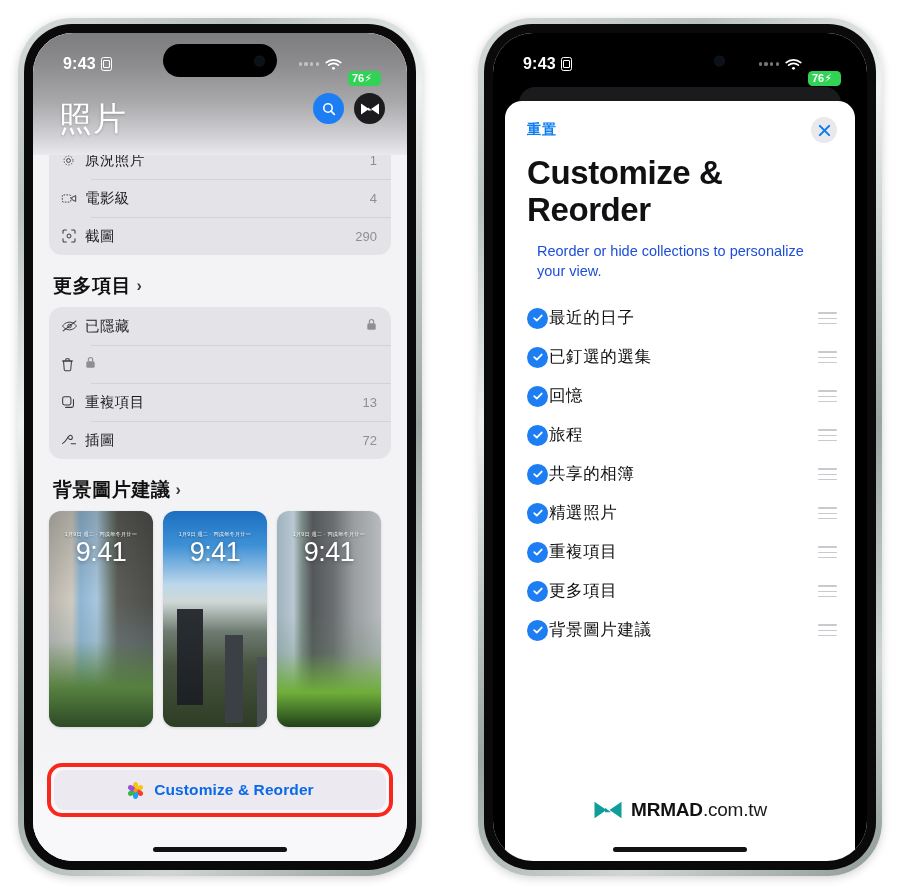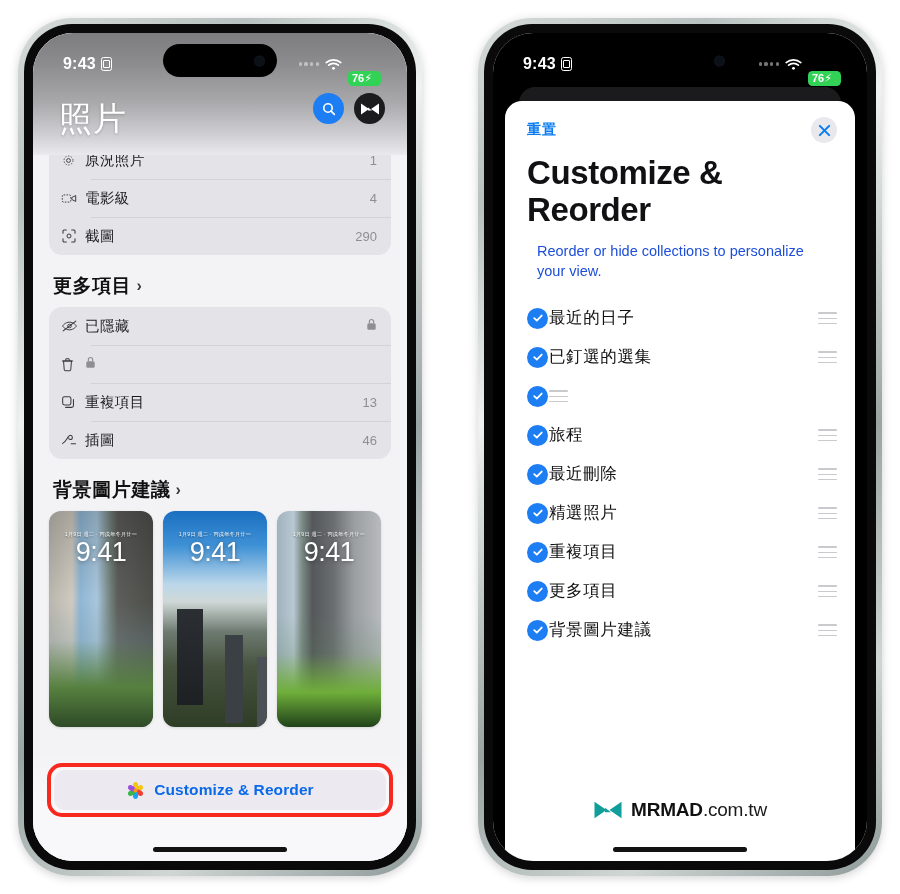--- a/index.html
+++ b/index.html
@@ -370,21 +370,21 @@
                 <span class="val">13</span>
               </div>
               <div class="row">
                 <span class="ic">
                   <svg width="16" height="14" viewBox="0 0 22 18" fill="none">
                     <path d="M2 14c3-1.2 4.4-3.4 6.2-6.6C9.8 4.6 11 2.6 13 2.6c1.6 0 2.6 1.2 2.6 2.8 0 1.8-1.3 3-2.8 3-1.3 0-2.2-.8-2.2-2" stroke="currentColor" stroke-width="1.4" stroke-linecap="round"></path>
                     <path d="M14 14h6" stroke="currentColor" stroke-width="1.4" stroke-linecap="round"></path>
                   </svg>
                 </span>
                 <span class="lbl">插圖</span>
-                <span class="val">46</span>
+                <span class="val">72</span>
               </div>
             </div>
 
             <div class="section-head">
               <span class="st">背景圖片建議</span>
               <span class="chev">›</span>
             </div>
 
             <div class="wp-strip">
               <div class="wp wp-a">
@@ -510,20 +510,21 @@
                     <i></i>
                   </span>
               </div>
 
               <div class="opt">
                 <span class="check">
                   <svg width="12" height="12" viewBox="0 0 14 14">
                       <path d="M2.6 7.2 L5.6 10.1 L11.3 4.1" stroke="#fff" stroke-width="2.1" fill="none" stroke-linecap="round" stroke-linejoin="round"></path>
                     </svg>
                 </span>
+                <span class="opt-label">回憶</span>
                 <span class="handle">
                     <i></i>
                     <i></i>
                     <i></i>
                   </span>
               </div>
 
               <div class="opt">
                 <span class="check">
                   <svg width="12" height="12" viewBox="0 0 14 14">
@@ -538,21 +539,21 @@
                   </span>
               </div>
 
 
               <div class="opt">
                 <span class="check">
                   <svg width="12" height="12" viewBox="0 0 14 14">
                       <path d="M2.6 7.2 L5.6 10.1 L11.3 4.1" stroke="#fff" stroke-width="2.1" fill="none" stroke-linecap="round" stroke-linejoin="round"></path>
                     </svg>
                 </span>
-                <span class="opt-label">最近刪除</span>
+                <span class="opt-label">共享的相簿</span>
                 <span class="handle">
                     <i></i>
                     <i></i>
                     <i></i>
                   </span>
               </div>
 
               <div class="opt">
                 <span class="check">
                   <svg width="12" height="12" viewBox="0 0 14 14">

